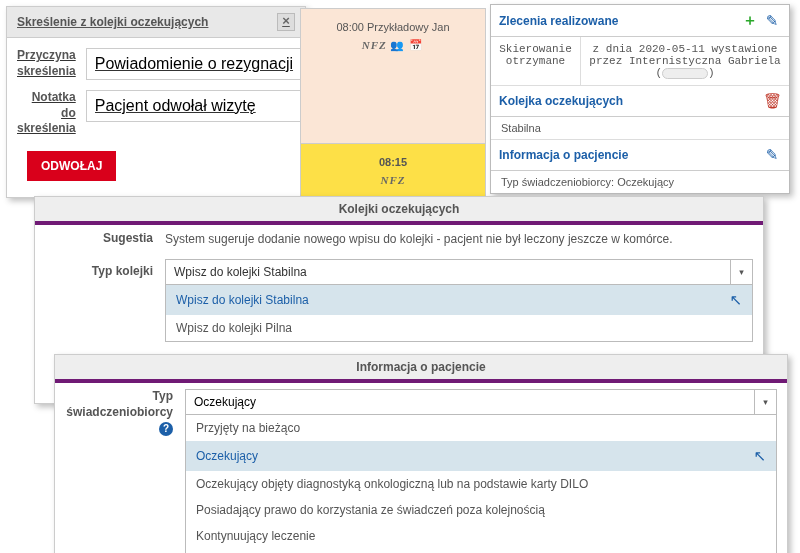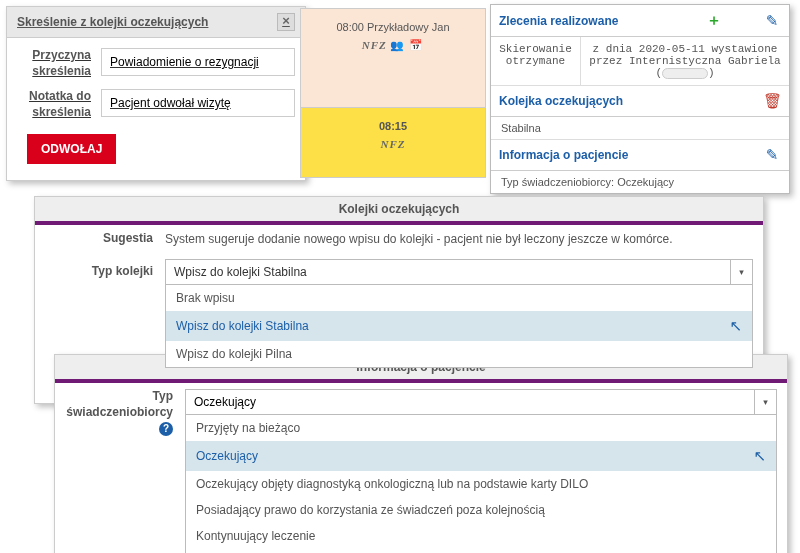--- a/index.html
+++ b/index.html
@@ -7,34 +7,34 @@
   
   .panel { background: #fff; border: 1px solid #ccc; position: absolute; box-shadow: 3px 3px 6px rgba(0,0,0,0.25); }
   
   
   .cancel-panel { left: 6px; top: 6px; width: 300px; }
   .cancel-header { background: #e8e8e8; border-bottom: 1px solid #ccc; padding: 6px 10px; font-weight: bold; color: #555; display: flex; justify-content: space-between; align-items: center; text-decoration: underline; }
   .close-x { background: #ddd; border: 1px solid #bbb; width: 18px; height: 18px; font-size: 13px; line-height: 14px; text-align: center; color: #666; cursor: pointer; }
   .cancel-body { padding: 10px; }
   .form-row { display: flex; margin-bottom: 10px; align-items: flex-start; text-decoration: underline; }
   .form-label { width: 84px; text-align: right; padding-right: 10px; font-weight: bold; color: #555; line-height: 1.3; }
-  .form-field { flex: 1; border: 1px solid #ccc; padding: 6px 8px; font-size: 12px; background: #fff; }
+  .form-field { flex: 1; border: 1px solid #ccc; padding: 6px 8px; font-size: 16px; background: #fff; }
   .btn-cancel { background: #d9001b; color: #fff; border: none; padding: 8px 14px; font-weight: bold; font-size: 12px; margin: 4px 0 6px 10px; cursor: pointer; }
   
   
   .slots { position: absolute; left: 300px; top: 8px; width: 186px; }
   .slot { border: 1px solid #ccc; text-align: center; padding: 12px 6px; font-size: 11px; color: #555; }
-  .slot1 { background: #fbe6d6; height: 100px; }
+  .slot1 { background: #fbe6d6; height: 136px; }
   .slot2 { background: #fde047; height: 70px; border-top: none; }
   .slot .icons { margin-top: 6px; font-size: 11px; color: #666; letter-spacing: 1px; }
   .nfz { font-weight: bold; font-style: italic; font-family: Georgia, serif; }
   
   
   .orders-panel { position: absolute; left: 490px; top: 4px; width: 300px; border: 1px solid #bbb; background: #fff; box-shadow: 3px 3px 6px rgba(0,0,0,0.25); }
-  .orders-header, .section-h { display: flex; align-items: center; padding: 6px 8px; border-bottom: 1px solid #ccc; gap: 36px; }
+  .orders-header, .section-h { display: flex; align-items: center; padding: 6px 8px; border-bottom: 1px solid #ccc; }
   .orders-header .title, .section-h .title { color: #1c5fa8; font-weight: bold; flex: 1; }
   .icon-btn { width: 18px; text-align: center; font-size: 15px; cursor: pointer; margin-left: 4px; }
   .i-plus { color: #2aa82a; font-weight: bold; }
   .i-edit { color: #1c5fa8; }
   .i-trash { color: #c0392b; }
   .orders-row { display: flex; border-bottom: 1px solid #ddd; font-size: 11px; }
   .orders-row > div { padding: 6px 8px; text-align: center; color: #555; font-family: Liberation Mono, monospace; }
   .orders-row .c1 { width: 90px; border-right: 1px solid #ddd; }
   .orders-row .c2 { flex: 1; }
   .section-sub { padding: 5px 10px; color: #555; font-size: 11px; border-bottom: 1px solid #ddd; }
@@ -122,21 +122,20 @@
     <div class="q-content">System sugeruje dodanie nowego wpisu do kolejki - pacjent nie był leczony jeszcze w komórce.</div>
   </div>
   <div class="q-row" style="align-items:center">
     <div class="q-label">Typ kolejki</div>
     <div class="q-content">
       <div class="combo">
         <input style="color: rgb(51, 51, 51);" value="Wpisz do kolejki Stabilna">
         <div class="caret">▾</div>
       </div>
       <div class="dropdown">
-        <div class="opt">Brak wpisu</div>
         <div class="opt hover">
           <span>Wpisz do kolejki Stabilna</span>
           <span class="cursor">↖</span>
         </div>
         <div class="opt">Wpisz do kolejki Pilna</div>
       </div>
     </div>
   </div>
   <div class="q-row" style="margin-top:66px">
     <div class="q-label">Rozpoznanie lub powód przyjęcia</div>

